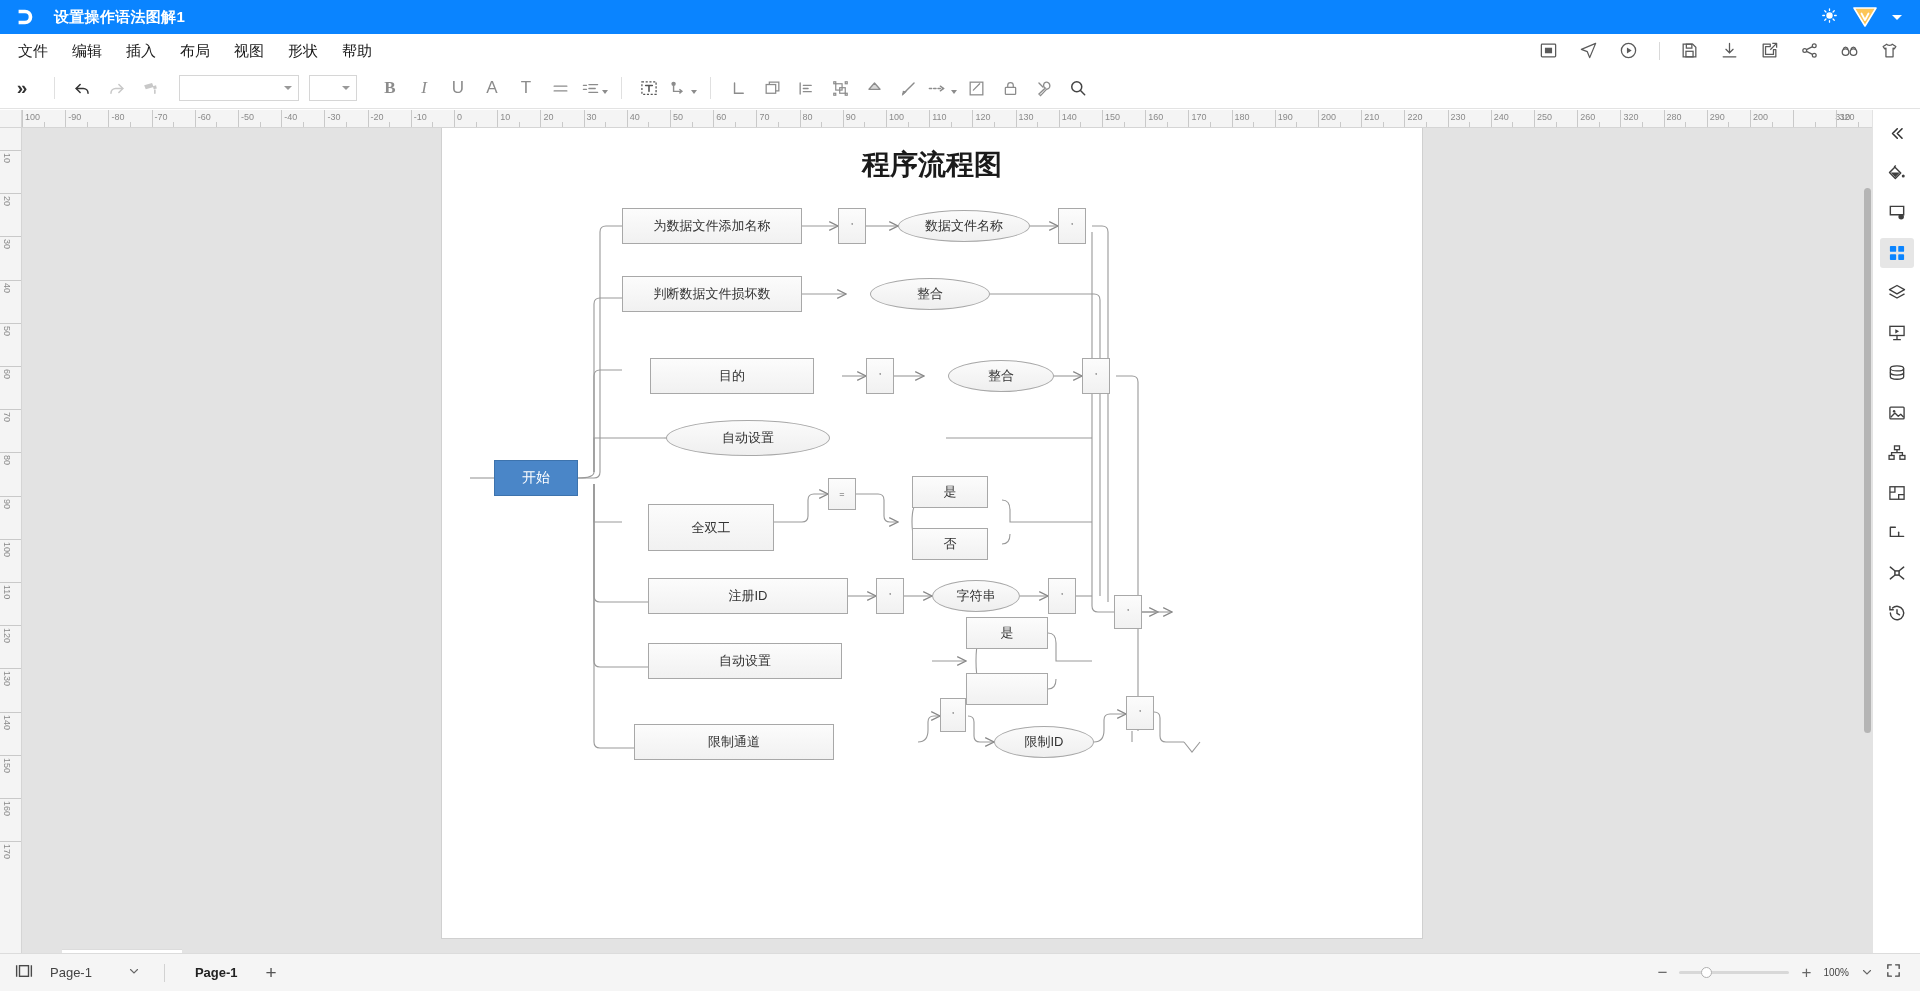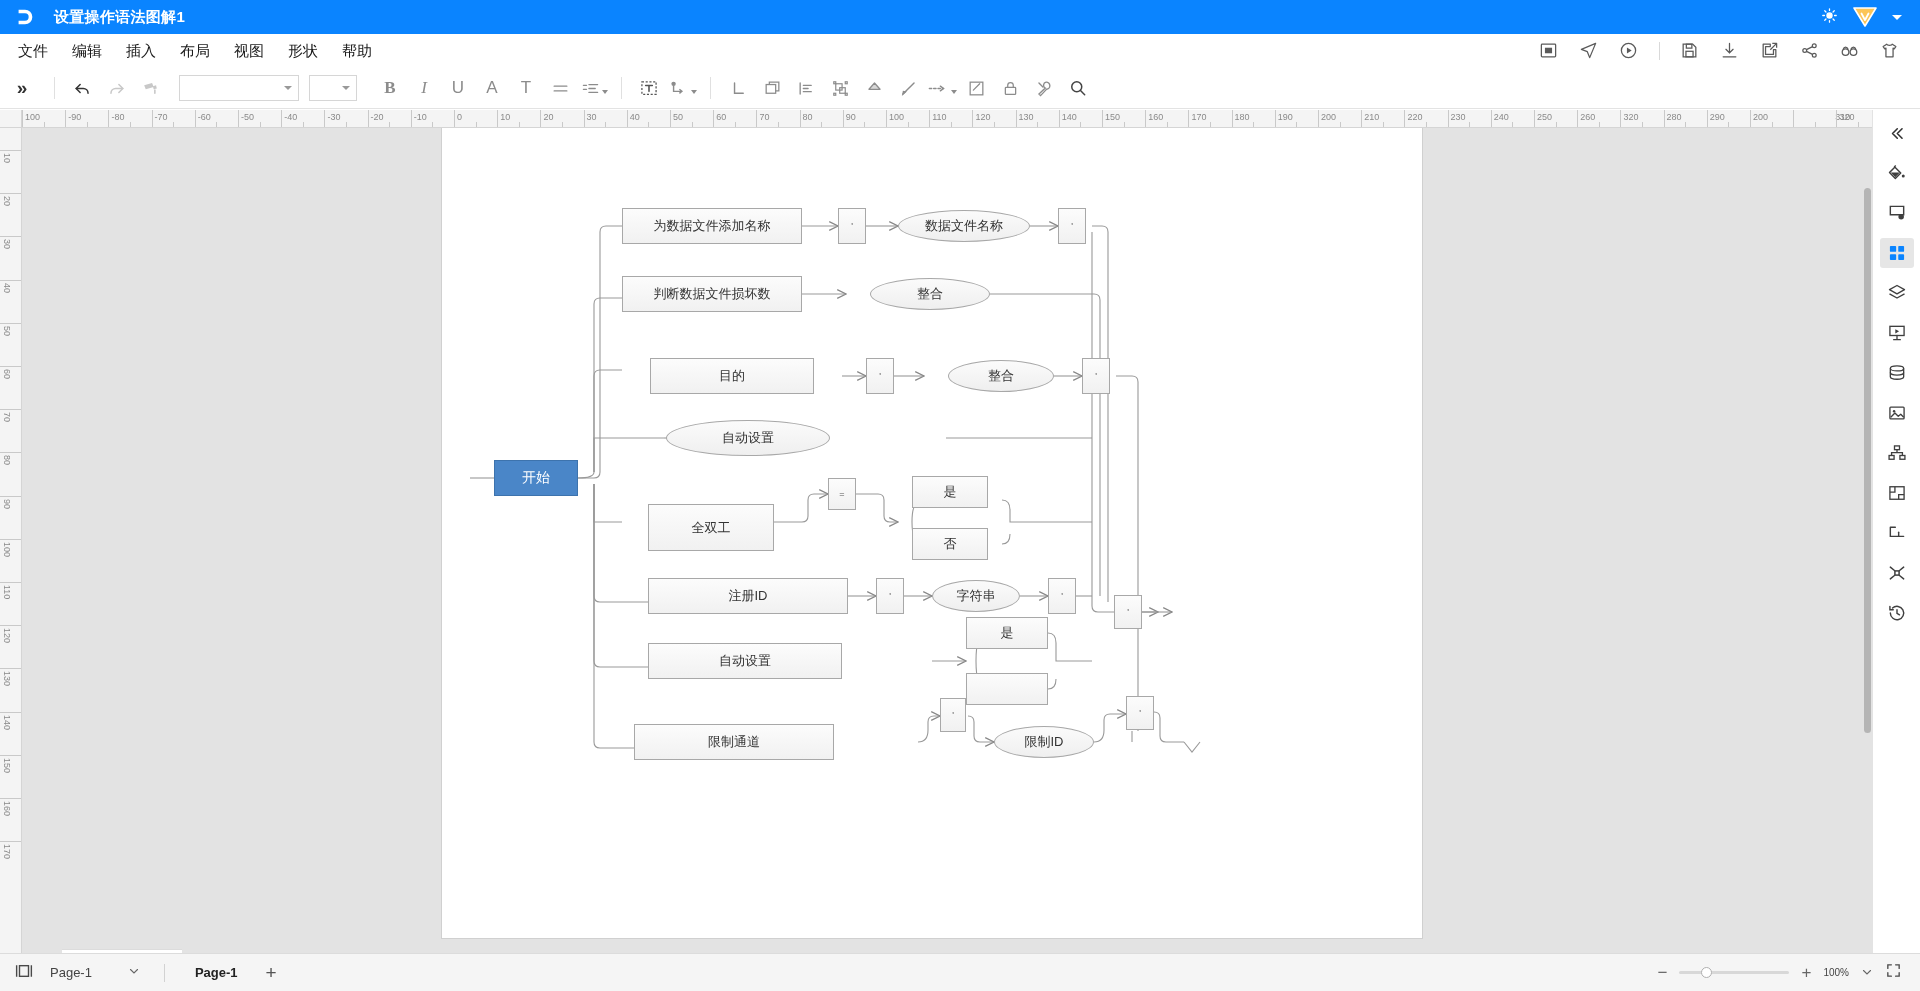--- a/index.html
+++ b/index.html
@@ -626,20 +626,21 @@
       <div class="rv-lbl" style="top: 629.8px;">150</div>
       <div class="rv-tick" style="top: 670px;"></div>
       <div class="rv-lbl" style="top: 673px;">160</div>
       <div class="rv-tick" style="top: 713.2px;"></div>
       <div class="rv-lbl" style="top: 716.2px;">170</div>
     </div>
 
   <div class="canvas-area">
     <div class="page-sheet">
 
+      <div class="dg-title">程序流程图</div>
 
       <svg class="diagram" width="980" height="810">
         <defs>
           <marker id="ar" markerWidth="10" markerHeight="10" refX="9" refY="5" orient="auto">
             <path d="M1 1 L9 5 L1 9" fill="none" stroke="#888" stroke-width="1.1"></path>
           </marker>
         </defs>
         <g fill="none" stroke="#999" stroke-width="1.1">
 
           <path d="M28 350 H52"></path>

